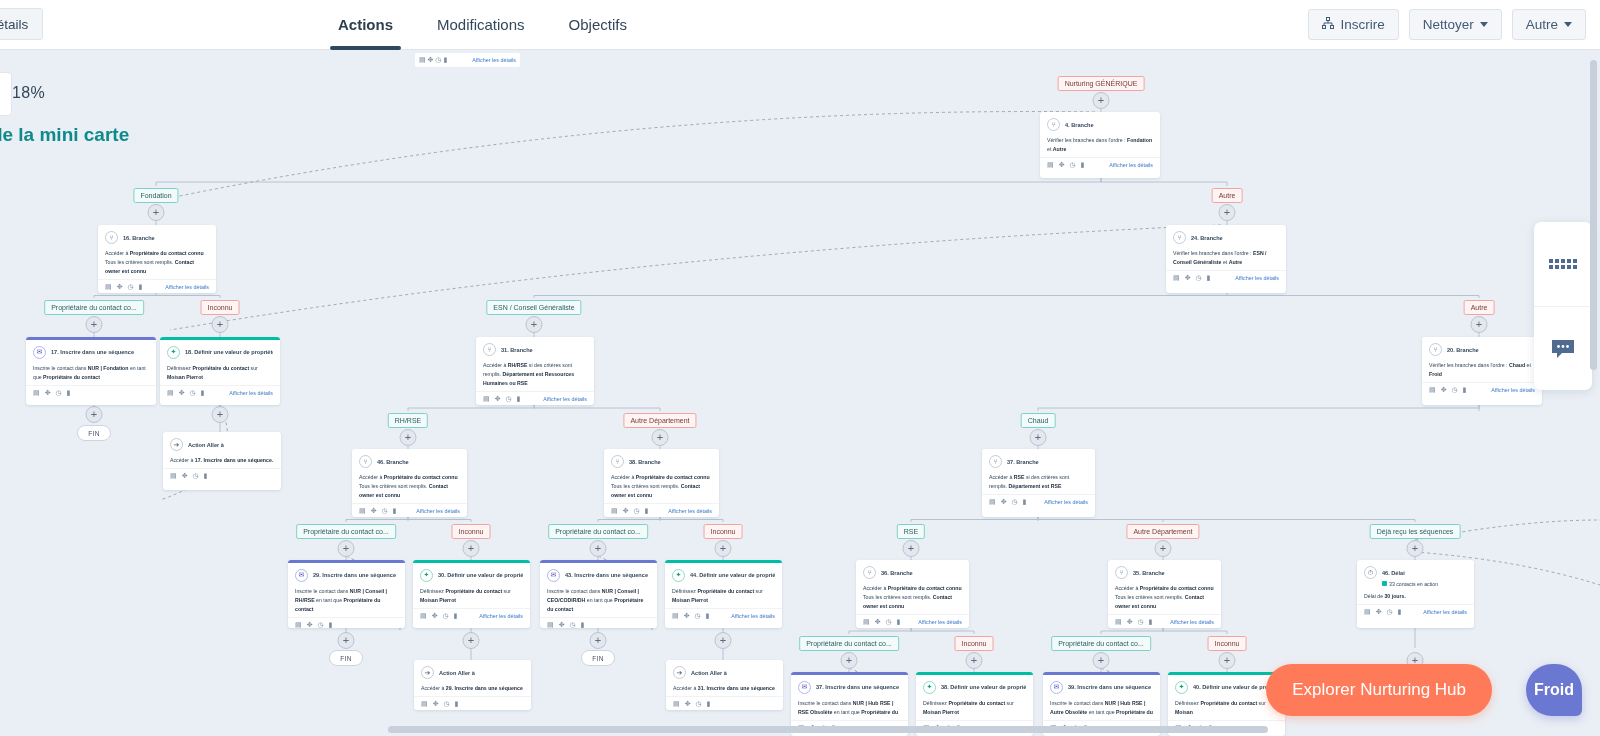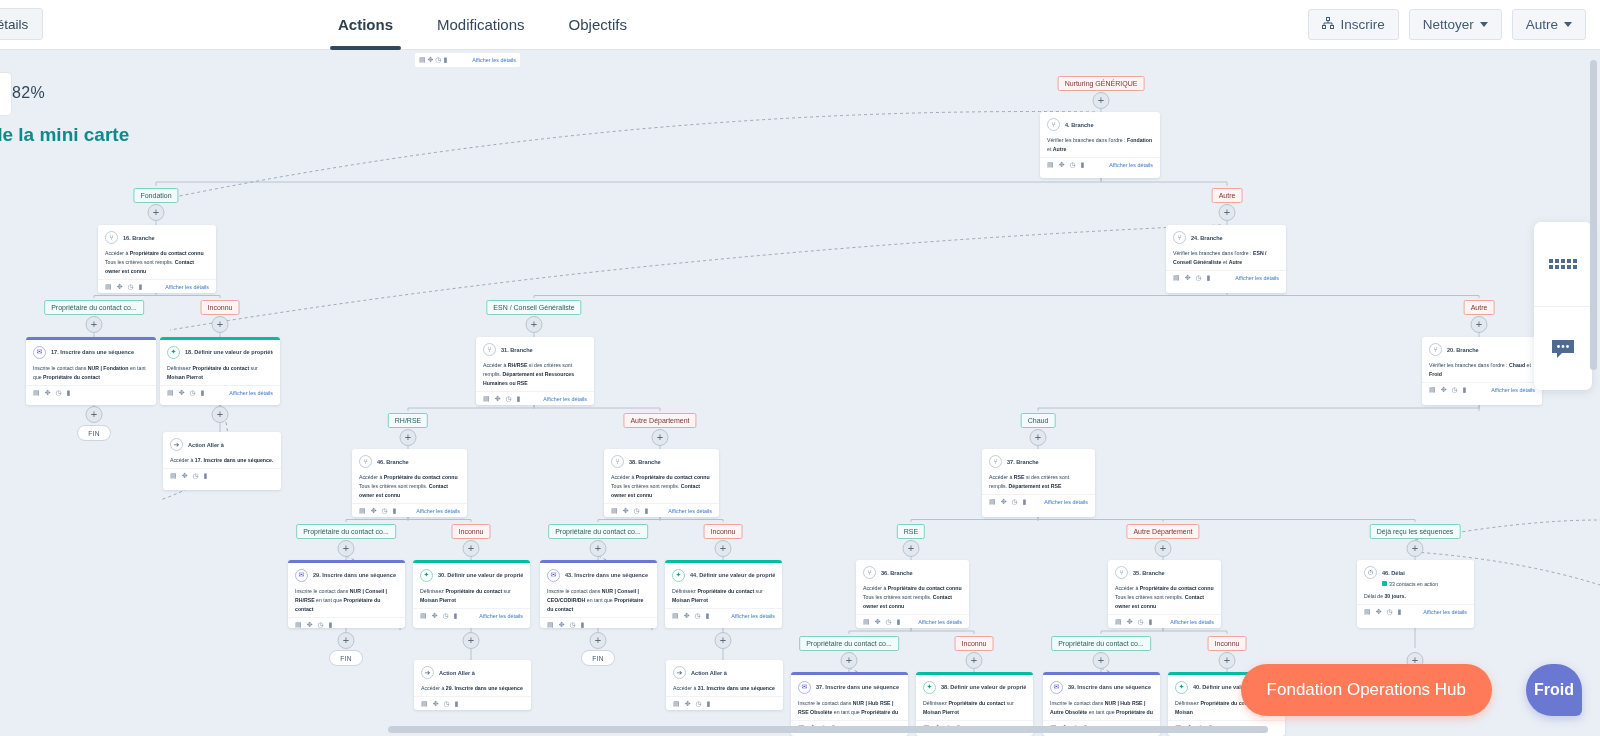--- a/index.html
+++ b/index.html
@@ -172,21 +172,21 @@
           <span class="caret"></span>
         </div>
         <div class="hbtn">
           <span>Autre</span>
           <span class="caret"></span>
         </div>
       </div>
   </div>
 
   <div class="left-panel"></div>
-  <div class="zoom-pct">82%</div>
+  <div class="zoom-pct">18%</div>
   <div class="minimap-title">u de la mini carte</div>
 
   <div class="canvas">
 
     <div class="ghost-footer">
       <span class="icons">▤ ✥ ◷ ▮</span>
       <span class="details">Afficher les détails</span>
     </div>
 
     <svg class="edges" id="edges">
@@ -796,18 +796,18 @@
     <div class="sec">
       <svg width="26" height="22" viewBox="0 0 26 22">
         <path d="M2 2 h22 v13 h-12 l-5 5 v-5 h-5 z" fill="#4f6b8f"></path>
         <circle cx="8.5" cy="8.5" r="1.4" fill="#fff"></circle>
         <circle cx="13" cy="8.5" r="1.4" fill="#fff"></circle>
         <circle cx="17.5" cy="8.5" r="1.4" fill="#fff"></circle>
       </svg>
     </div>
   </div>
 
-  <div class="cta">Fondation Operations Hub</div>
+  <div class="cta">Explorer Nurturing Hub</div>
   <div class="help">Froid</div>
 
   <div class="scroll-h"></div>
   <div class="scroll-v"></div>
 </div>
 
 </body></html>

